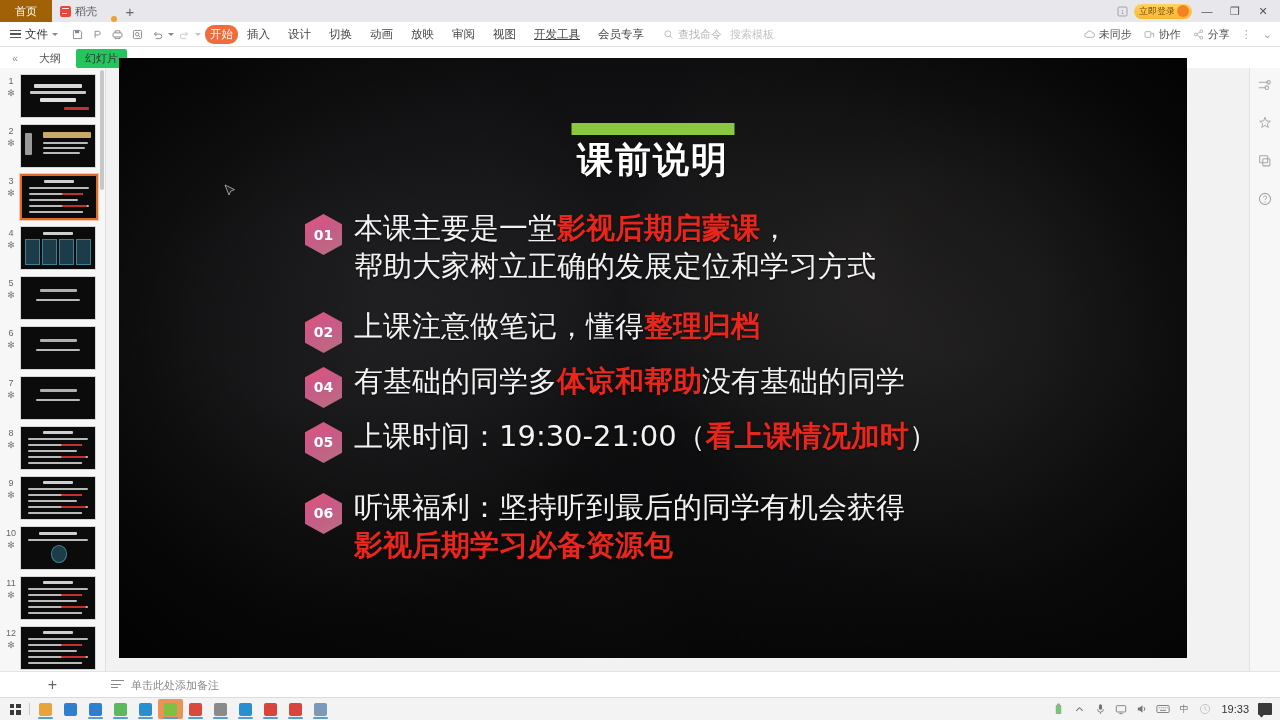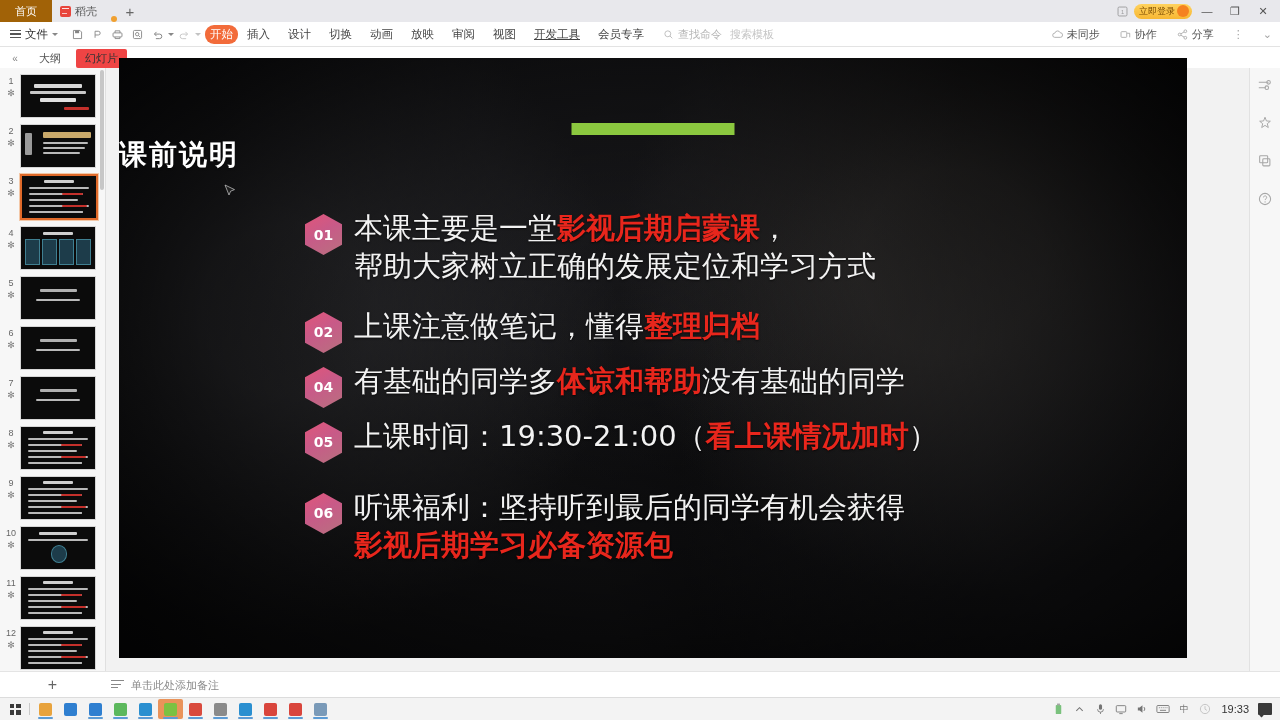--- a/index.html
+++ b/index.html
@@ -40,29 +40,29 @@
   .hamb i:nth-child(1){top:0}.hamb i:nth-child(2){top:3.3px}.hamb i:nth-child(3){top:6.6px}
   .caret{width:0;height:0;border-left:3px solid transparent;border-right:3px solid transparent;border-top:3.5px solid #888;display:inline-block;}
   .qa{display:flex;align-items:center;gap:1px;margin-left:6px;}
   .qa-b{width:19px;height:19px;display:flex;align-items:center;justify-content:center;opacity:.72;}
   .rtabs{display:flex;align-items:center;gap:0;margin-left:4px;}
   .rtab{font-size:11.5px;color:#444;padding:2px 9px;white-space:nowrap;}
   .rtab.active{background:#f26b3a;color:#fff;border-radius:9px;padding:2px 5px;}
   .rtab.ul{text-decoration:underline;}
   .rsearch{display:flex;align-items:center;gap:4px;margin-left:10px;color:#b5b5b5;font-size:11px;}
   .rsearch2{margin-left:8px;color:#c4c4c4;font-size:11px;}
-  .ribbon-right{margin-left:auto;display:flex;align-items:center;gap:19px;padding-right:2px;}
+  .ribbon-right{margin-left:auto;display:flex;align-items:center;gap:11px;padding-right:2px;}
   .rr{display:flex;align-items:center;gap:3px;font-size:11px;color:#555;}
   .rr svg{opacity:.65;}
 
   
   .subbar{height:22px;background:#fff;display:flex;align-items:center;border-bottom:1px solid #e6e6e6;padding-left:6px;}
   .collapse{width:18px;height:18px;display:flex;align-items:center;justify-content:center;color:#888;font-size:10px;}
   .sb-tab{font-size:11px;color:#555;padding:2px 9px;margin-left:6px;border-radius:2px;}
-  .sb-tab.active{background:#ef4444;color:#333;}
+  .sb-tab.active{background:#22c55e;color:#333;}
 
   
   .main{position:absolute;top:68px;left:0;right:0;bottom:48px;display:flex;background:#f2f2f2;}
 
   
   .thumbs{width:105px;background:#f7f7f7;position:relative;overflow:hidden;border-right:1px solid #e0e0e0;}
   .thumb-scroll{position:absolute;inset:0;padding:3px 0 0 0;}
   .thumb-row{display:flex;align-items:flex-start;padding:3px 4px 3px 2px;}
   .thumb-meta{width:18px;text-align:center;flex:none;padding-top:2px;}
   .thumb-num{font-size:9px;color:#666;line-height:11px;}
@@ -85,21 +85,21 @@
        radial-gradient(circle at 78% 34%, rgba(105,100,95,.42) 0 10%, transparent 36%),
        radial-gradient(circle at 93% 72%, rgba(70,70,75,.40) 0 12%, transparent 40%),
        radial-gradient(circle at 44% 8%, rgba(60,60,65,.45) 0 14%, transparent 46%),
        radial-gradient(ellipse at 30% 95%, rgba(55,55,58,.35) 0 16%, transparent 50%),
        linear-gradient(160deg,#111114 0%,#0a0a0c 48%,#0d0d10 100%);
   }
   .slide-vig{position:absolute;inset:0;background:radial-gradient(ellipse at 50% 45%, rgba(0,0,0,.18) 0%, rgba(0,0,0,.70) 72%, rgba(0,0,0,.88) 100%);}
   .slide-inner{position:absolute;inset:0;}
 
   .greenbar{position:absolute;left:50%;transform:translateX(-50%);top:65px;width:163px;height:12px;background:#8bc83f;}
-  .slide-title{position:absolute;left:0;right:0;top:78px;text-align:left;color:#fff;font-size:28px;font-weight:bold;letter-spacing:2px;
+  .slide-title{position:absolute;left:0;right:0;top:78px;text-align:center;color:#fff;font-size:36px;font-weight:bold;letter-spacing:2px;
      font-family:"DejaVu Sans","Liberation Sans",sans-serif;text-shadow:0 1px 2px rgba(0,0,0,.6);}
 
   .bullets{position:absolute;left:186px;top:152px;right:40px;}
   .brow{display:flex;align-items:flex-start;margin-bottom:14px;}
   .hexnum{width:37px;height:41px;flex:none;margin-right:12px;position:relative;top:4px;
      display:flex;align-items:center;justify-content:center;
      background:linear-gradient(150deg,#e2557a,#c85a88 45%,#b8707f 100%);
      clip-path:polygon(50% 0%,100% 25%,100% 75%,50% 100%,0% 75%,0% 25%);
      color:#fff;font-size:14px;font-weight:bold;font-family:"DejaVu Sans",sans-serif;}
   .btext{color:#f2f2f2;font-size:29px;line-height:1.31;font-family:"DejaVu Sans","Liberation Sans",sans-serif;

